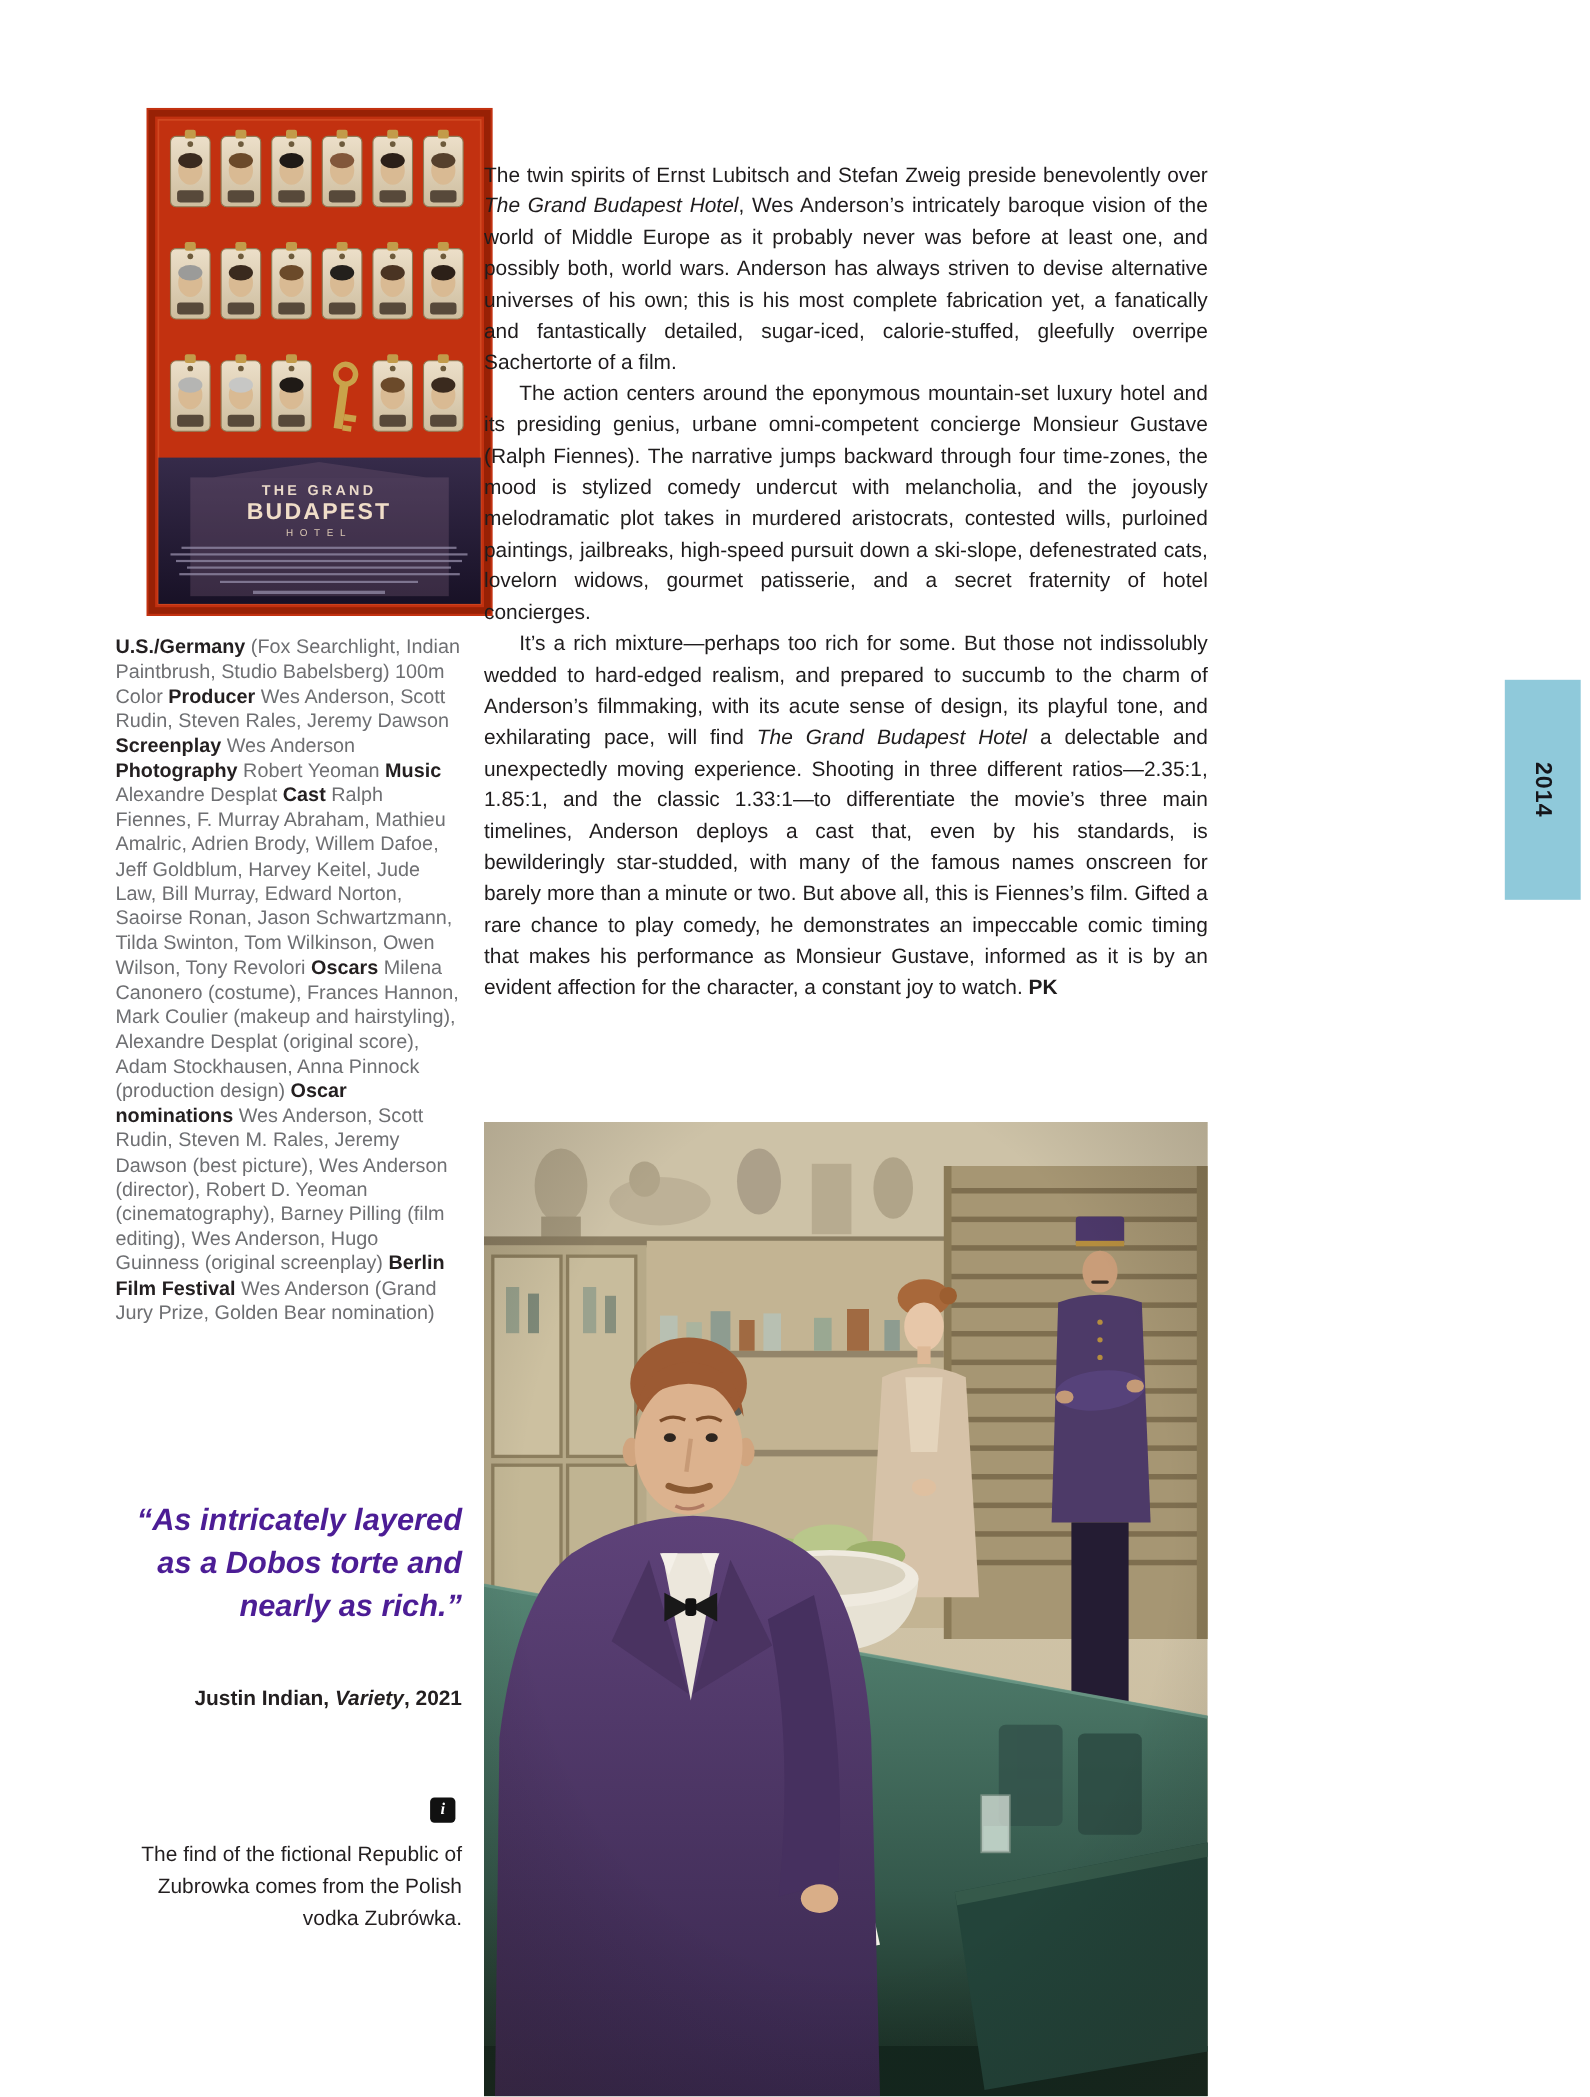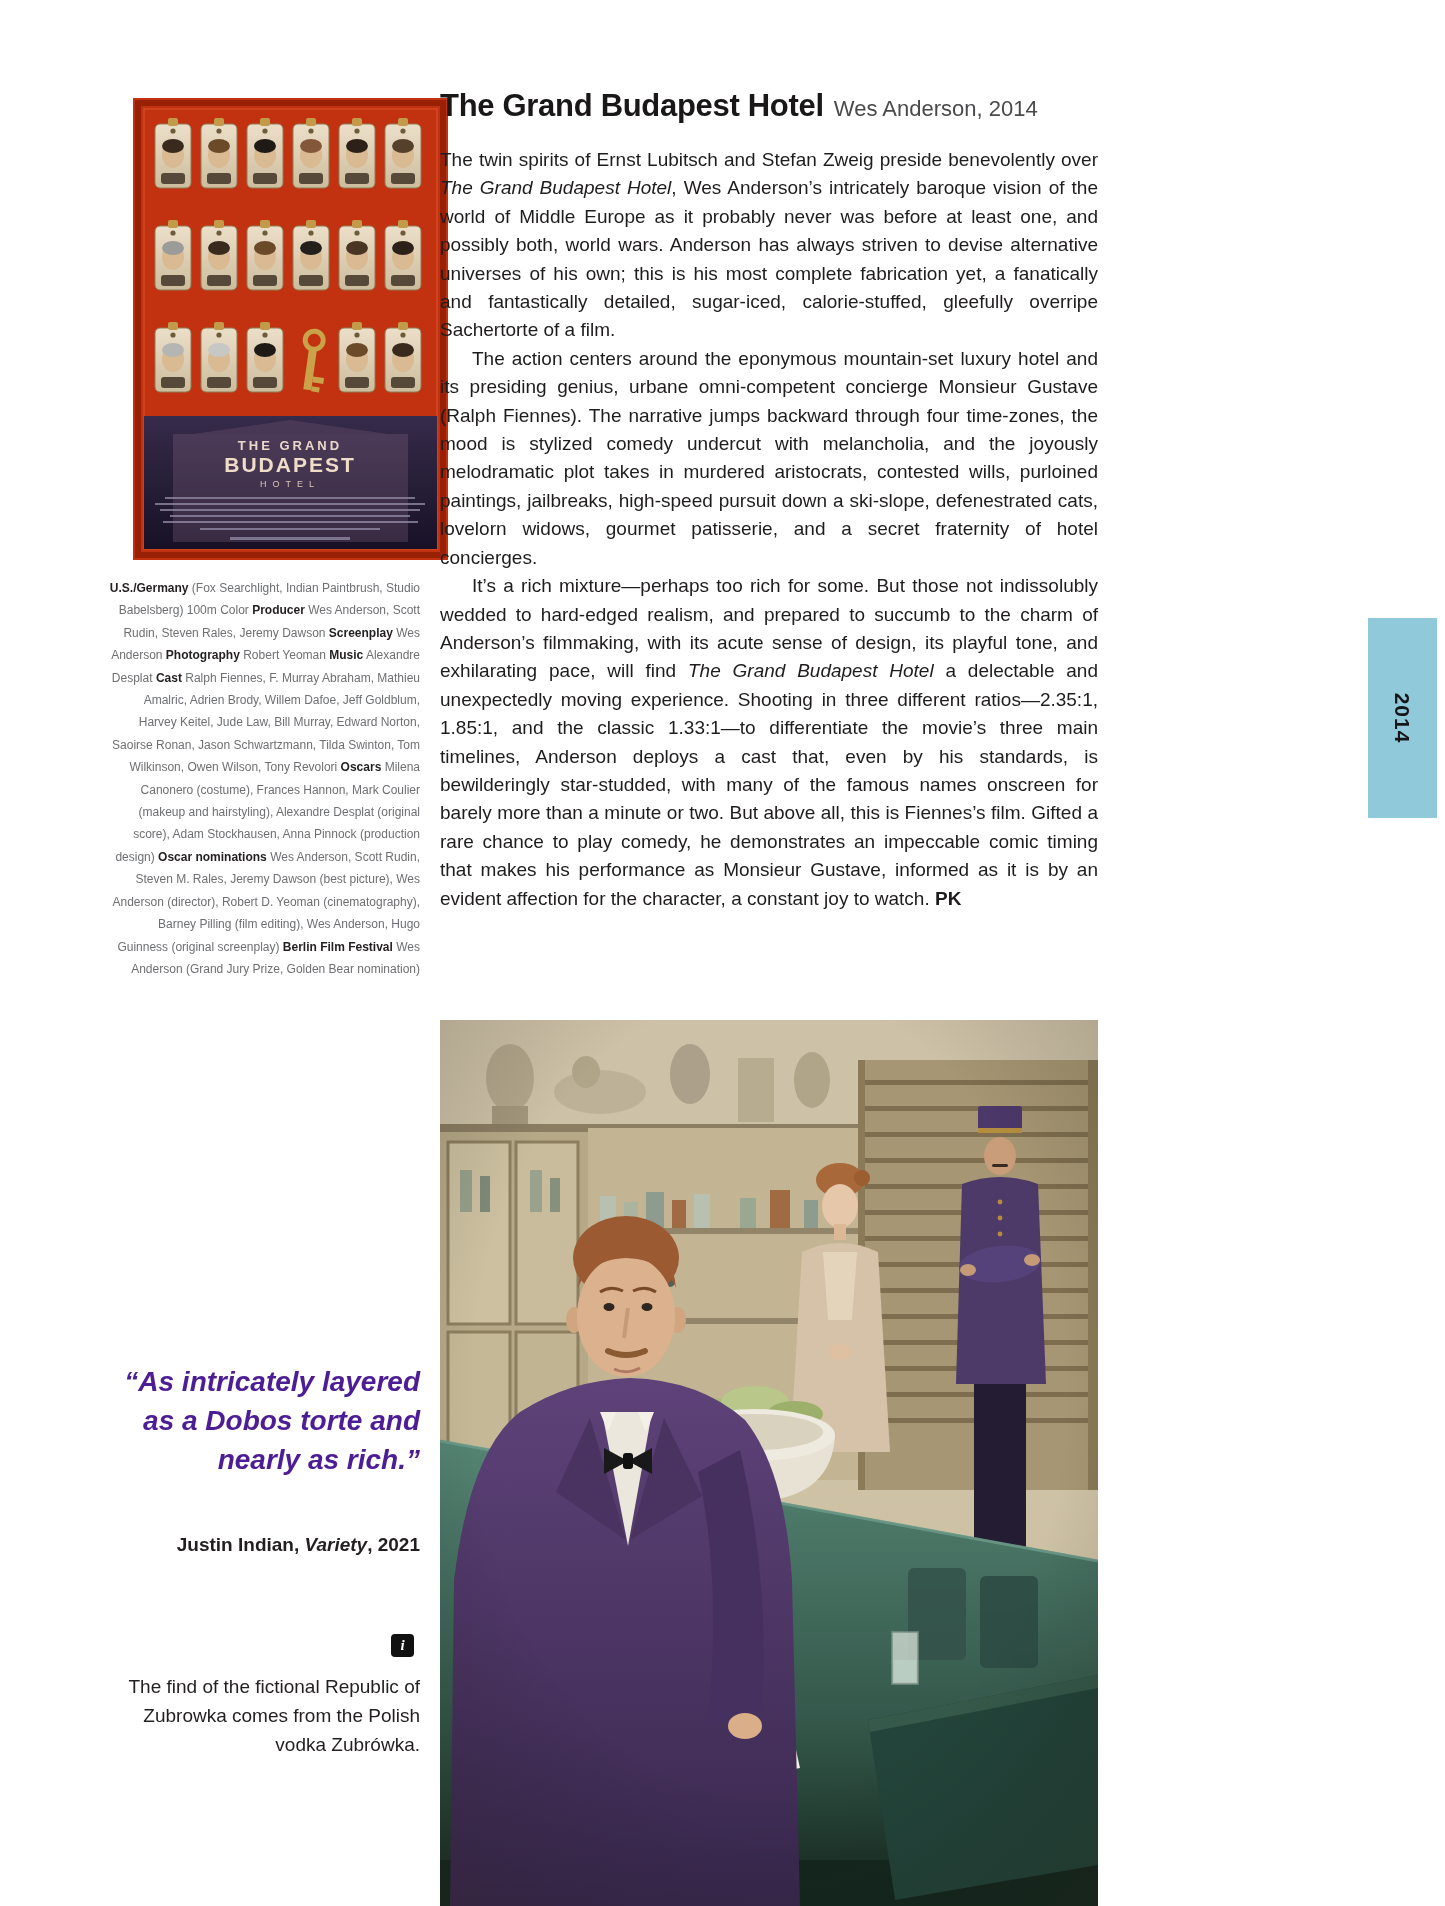--- a/index.html
+++ b/index.html
@@ -3,21 +3,21 @@
 <meta charset="utf-8">
 <style>
   * { margin:0; padding:0; box-sizing:border-box; }
   html,body { width:1445px; height:1906px; background:#ffffff; overflow:hidden;
               font-family:"Liberation Sans", sans-serif; }
   .page { position:relative; width:1445px; height:1906px; background:#ffffff; }
 
   
   .poster { position:absolute; left:105px; top:98px; width:315px; height:462px;padding-left:28px; }
   .credits { position:absolute; left:105px; top:577px; width:315px;
-             font-size:12px; line-height:22.4px; text-align:right; color:#6e6f72; }
+             font-size:18px; line-height:22.4px; color:#6e6f72; }
   .credits .seg-b { color:#231f20; }
   .seg-b { font-weight:bold; }
   .seg-i { font-style:italic; }
 
   .quote { position:absolute; left:95px; top:1362px; width:325px;
            font-size:28px; line-height:39px; font-weight:bold; font-style:italic;
            text-align:right; color:#4c1d95; }
   .attr  { position:absolute; left:95px; top:1534px; width:325px;
            font-size:19px; text-align:right; color:#231f20; font-weight:bold; }
 
@@ -146,23 +146,20 @@
   <div class="credits"><span class="seg-b">U.S./Germany</span><span> (Fox Searchlight, Indian Paintbrush, Studio Babelsberg) 100m Color  </span><span class="seg-b">Producer</span><span> Wes Anderson, Scott Rudin, Steven Rales, Jeremy Dawson  </span><span class="seg-b">Screenplay</span><span> Wes Anderson  </span><span class="seg-b">Photography</span><span> Robert Yeoman  </span><span class="seg-b">Music</span><span> Alexandre Desplat  </span><span class="seg-b">Cast</span><span> Ralph Fiennes, F. Murray Abraham, Mathieu Amalric, Adrien Brody, Willem Dafoe, Jeff Goldblum, Harvey Keitel, Jude Law, Bill Murray, Edward Norton, Saoirse Ronan, Jason Schwartzmann, Tilda Swinton, Tom Wilkinson, Owen Wilson, Tony Revolori  </span><span class="seg-b">Oscars</span><span> Milena Canonero (costume), Frances Hannon, Mark Coulier (makeup and hairstyling), Alexandre Desplat (original score), Adam Stockhausen, Anna Pinnock (production design)  </span><span class="seg-b">Oscar nominations</span><span> Wes Anderson, Scott Rudin, Steven M. Rales, Jeremy Dawson (best picture), Wes Anderson (director), Robert D. Yeoman (cinematography), Barney Pilling (film editing), Wes Anderson, Hugo Guinness (original screenplay)  </span><span class="seg-b">Berlin Film Festival</span><span> Wes Anderson (Grand Jury Prize, Golden Bear nomination)</span></div>
 
   <div class="quote">“As intricately layered as a Dobos torte and nearly as rich.”</div>
   <div class="attr"><span class="seg-b">Justin Indian, </span><span class="seg-b seg-i">Variety</span><span class="seg-b">, 2021</span></div>
 
   <div class="info-icon">
     <span>i</span>
   </div>
   <div class="trivia">The find of the fictional Republic of Zubrowka comes from the Polish vodka Zubrówka.</div>
 
-  <div class="title-row">
-    <span class="main">The Grand Budapest Hotel</span><span class="byline">Wes Anderson, 2014</span>
-  </div>
 
   <div class="review">
     <p><span>The twin spirits of Ernst Lubitsch and Stefan Zweig preside benevolently over </span><span class="seg-i">The Grand Budapest Hotel</span><span>, Wes Anderson’s intricately baroque vision of the world of Middle Europe as it probably never was before at least one, and possibly both, world wars. Anderson has always striven to devise alternative universes of his own; this is his most complete fabrication yet, a fanatically and fantastically detailed, sugar-iced, calorie-stuffed, gleefully overripe Sachertorte of a film.</span></p>
     <p class="ind"><span>The action centers around the eponymous mountain-set luxury hotel and its presiding genius, urbane omni-competent concierge Monsieur Gustave (Ralph Fiennes). The narrative jumps backward through four time-zones, the mood is stylized comedy undercut with melancholia, and the joyously melodramatic plot takes in murdered aristocrats, contested wills, purloined paintings, jailbreaks, high-speed pursuit down a ski-slope, defenestrated cats, lovelorn widows, gourmet patisserie, and a secret fraternity of hotel concierges.</span></p>
     <p class="ind"><span>It’s a rich mixture—perhaps too rich for some. But those not indissolubly wedded to hard-edged realism, and prepared to succumb to the charm of Anderson’s filmmaking, with its acute sense of design, its playful tone, and exhilarating pace, will find </span><span class="seg-i">The Grand Budapest Hotel</span><span> a delectable and unexpectedly moving experience. Shooting in three different ratios—2.35:1, 1.85:1, and the classic 1.33:1—to differentiate the movie’s three main timelines, Anderson deploys a cast that, even by his standards, is bewilderingly star-studded, with many of the famous names onscreen for barely more than a minute or two. But above all, this is Fiennes’s film. Gifted a rare chance to play comedy, he demonstrates an impeccable comic timing that makes his performance as Monsieur Gustave, informed as it is by an evident affection for the character, a constant joy to watch. </span><span class="seg-b">PK</span></p>
   </div>
 
   <div class="film-still">
     <svg width="658" height="886" viewBox="0 0 658 886" xmlns="http://www.w3.org/2000/svg" preserveAspectRatio="none">
       <defs>

